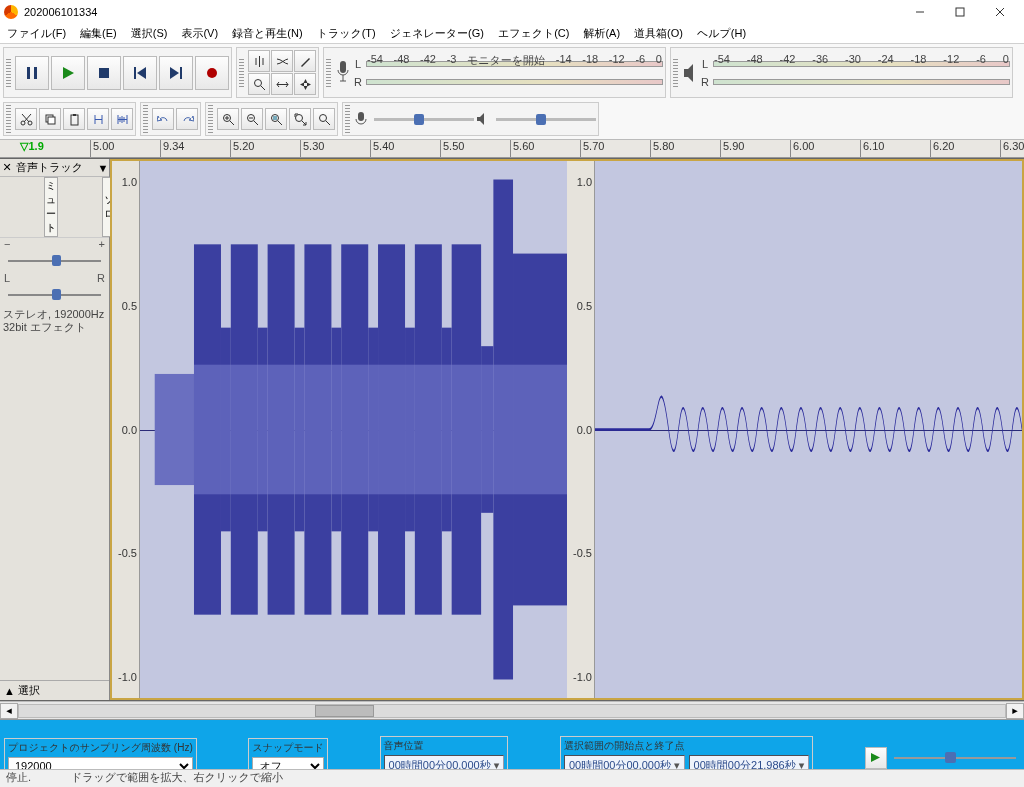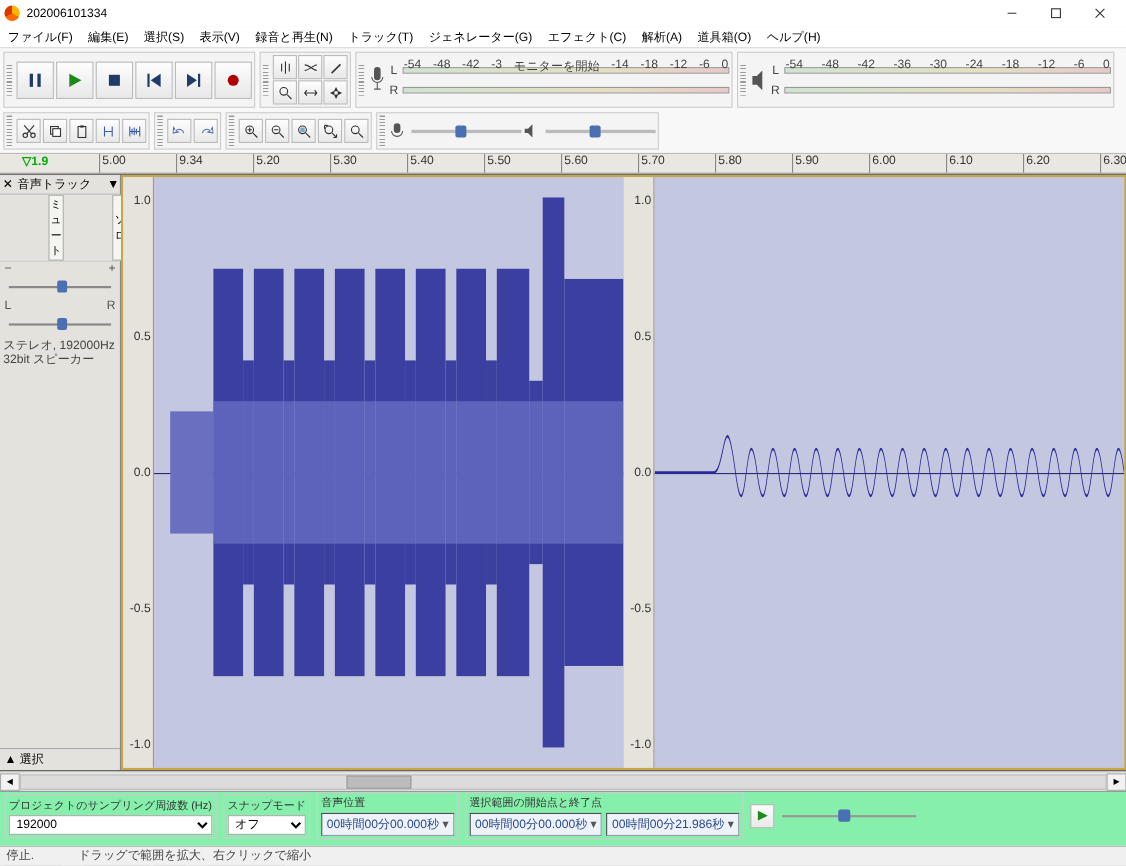--- a/index.html
+++ b/index.html
@@ -56,21 +56,21 @@
 .wave { flex:1; position:relative; overflow:hidden; }
 .wave .zero { position:absolute; left:0; right:0; top:50%; height:1px; background:#2a2a77; }
 .wave svg { position:absolute; inset:0; width:100%; height:100%; }
 .divider { height:6px; background:#4b4b4b; }
 
 .hscroll { height:18px; background:#e8e8e8; border-top:1px solid #bbb; display:flex; align-items:center; }
 .hscroll .arrow { width:18px; height:16px; border:1px solid #aaa; background:#f2f2f2; display:flex; align-items:center; justify-content:center; }
 .hscroll .track { flex:1; height:14px; background:#dcdcdc; border:1px solid #bbb; position:relative; }
 .hscroll .thumb { position:absolute; left:30%; width:6%; top:0; bottom:0; background:#bcbcbc; border:1px solid #999; }
 
-.bottom { height:50px; border-top:1px solid #999; background:#86efac; display:flex; align-items:center; padding:0 4px; gap:6px; flex-wrap:wrap; }
+.bottom { height:50px; border-top:1px solid #999; background:#0ea5e9; display:flex; align-items:center; padding:16px 4px; gap:6px; flex-wrap:wrap;justify-content:space-between; }
 .bottom .grp { border:1px solid #ccc; padding:2px 3px; display:flex; flex-direction:column; gap:2px; }
 .bottom .grp label { font-size:10px; color:#333; }
 .bottom select, .bottom input { font-size:11px; border:1px solid #aaa; background:#fff; padding:1px 2px; }
 .timebox { font-family:monospace; background:#eef3fb; border:1px inset #99a; padding:2px 4px; font-size:12px; color:#2a4a8a; display:flex; align-items:center; }
 .timebox .dd { margin-left:3px; color:#555; cursor:pointer; }
 .devbar { display:flex; align-items:center; gap:3px; }
 .devslider2 { width:130px; height:16px; position:relative; }
 .devslider2 .t { position:absolute; left:4px; right:4px; top:7px; height:2px; background:#999; }
 .devslider2 .h { position:absolute; top:2px; left:55px; width:11px; height:11px; background:#4b6fb3; border-radius:2px; }
 
@@ -391,21 +391,21 @@
     <div class="tp-lbl">
         <span>L</span>
         <span>R</span>
       </div>
     <div class="tp-slider">
         <div class="tr"></div>
         <div class="th" style="left:48px"></div>
       </div>
     <div class="tp-info">
         <div>ステレオ, 192000Hz</div>
-        <div>32bit スピーカー</div>
+        <div>32bit エフェクト</div>
       </div>
     <div class="tp-sel">
         <span>▲</span>
         <span>選択</span>
       </div>
   </div>
   <div class="wavearea">
     <div class="wavehalf">
       <div class="vruler">
         <span style="top:4%">1.0</span>

